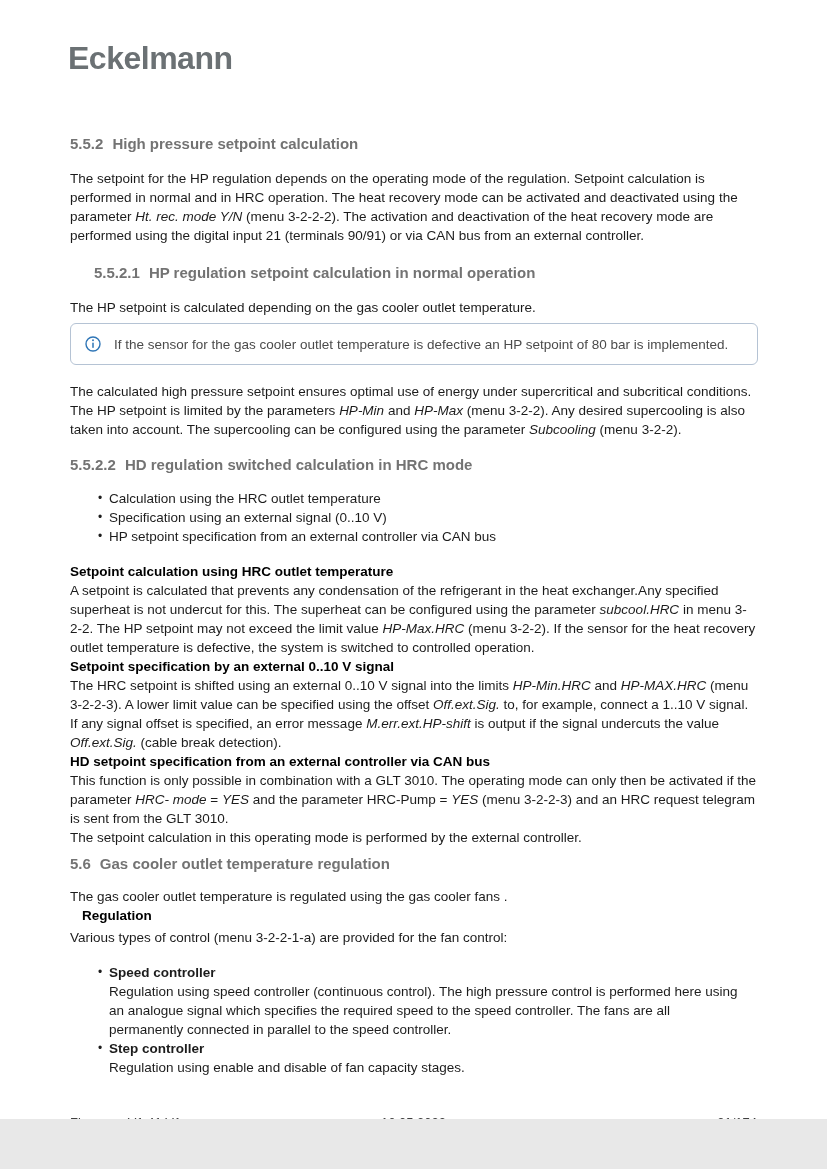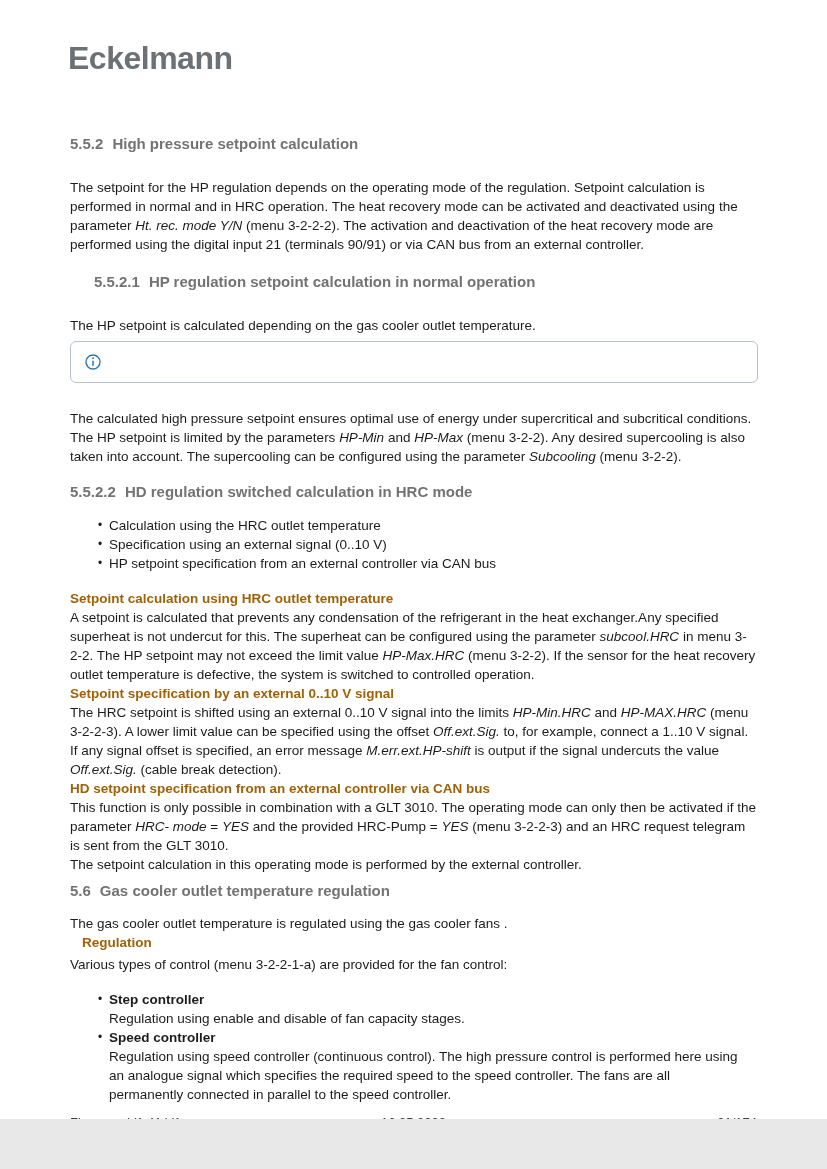--- a/index.html
+++ b/index.html
@@ -23,30 +23,30 @@
   }
   .sec-h {
     font-size:15px; font-weight:bold; color:#737373;
     line-height:16px; margin:0;
   }
   .sec-h .sec-title { margin-left:9px; }
   .para {
     font-size:13.5px; line-height:19px; margin:0;
   }
   .it { font-style:italic; }
-  .mt9  { margin-top:26px; }
+  .mt9  { margin-top:17px; }
   .mt20 { margin-top:20px;margin-left:24px; }
   .mt18 { margin-top:18px; }
   .mt15 { margin-top:15px; }
   .mt10 { margin-top:10px; }
   .mt4  { margin-top:4px;padding-left:12px; }
   .mt3  { margin-top:3px; }
   .mt1  { margin-top:1px; }
   .sub-h {
-    font-size:13.5px; font-weight:bold; line-height:19px; margin:0; color:#a16207;
+    font-size:13.5px; font-weight:bold; line-height:19px; margin:0; color:#000000;
   }
   .info-box {
     margin-top:6px;
     box-sizing:border-box;
     height:42px;
     border:1px solid var(--info_border,#b5c3d4);
     border-radius:6px;
     display:flex; align-items:center;
     padding:0 14px;
     color:#4b4b4b;
@@ -93,20 +93,21 @@
     <p class="para mt9">The HP setpoint is calculated depending on the gas cooler outlet temperature.</p>
 
     <div class="info-box">
       <span class="icon">
         <svg width="16" height="16" viewBox="0 0 16 16">
           <circle cx="8" cy="8" r="7" fill="none" stroke="#2e75b6" stroke-width="1.4"></circle>
           <rect x="7.25" y="6.7" width="1.5" height="5.1" fill="#2e75b6"></rect>
           <circle cx="8" cy="4.3" r="0.95" fill="#2e75b6"></circle>
         </svg>
       </span>
+      <span class="note-text">If the sensor for the gas cooler outlet temperature is defective an HP setpoint of 80 bar is implemented.</span>
     </div>
 
     <p class="para mt9"><span>The calculated high pressure setpoint ensures optimal use of energy under supercritical and subcritical conditions. The HP setpoint is limited by the parameters </span><span class="it">HP-Min</span><span> and </span><span class="it">HP-Max</span><span> (menu 3-2-2). Any desired supercooling is also taken into account. The supercooling can be configured using the parameter </span><span class="it">Subcooling</span><span> (menu 3-2-2).</span></p>
 
     <div class="sec-h mt18">
       <span class="sec-num">5.5.2.2</span><span class="sec-title">HD regulation switched calculation in HRC mode</span>
     </div>
 
     <ul class="bullets mt4">
       <li>Calculation using the HRC outlet temperature</li>
@@ -114,38 +115,38 @@
       <li>HP setpoint specification from an external controller via CAN bus</li>
     </ul>
 
     <div class="sub-h">Setpoint calculation using HRC outlet temperature</div>
     <p class="para"><span>A setpoint is calculated that prevents any condensation of the refrigerant in the heat exchanger.Any specified superheat is not undercut for this. The superheat can be configured using the parameter </span><span class="it">subcool.HRC</span><span> in menu 3-2-2. The HP setpoint may not exceed the limit value </span><span class="it">HP-Max.HRC</span><span> (menu 3-2-2). If the sensor for the heat recovery outlet temperature is defective, the system is switched to controlled operation.</span></p>
 
     <div class="sub-h">Setpoint specification by an external 0..10 V signal</div>
     <p class="para"><span>The HRC setpoint is shifted using an external 0..10 V signal into the limits </span><span class="it">HP-Min.HRC</span><span> and </span><span class="it">HP-MAX.HRC</span><span> (menu 3-2-2-3). A lower limit value can be specified using the offset </span><span class="it">Off.ext.Sig.</span><span> to, for example, connect a 1..10 V signal. If any signal offset is specified, an error message </span><span class="it">M.err.ext.HP-shift</span><span> is output if the signal undercuts the value </span><span class="it">Off.ext.Sig.</span><span> (cable break detection).</span></p>
 
     <div class="sub-h mt10">HD setpoint specification from an external controller via CAN bus</div>
-    <p class="para"><span>This function is only possible in combination with a GLT 3010. The operating mode can only then be activated if the parameter </span><span class="it">HRC- mode</span><span> = </span><span class="it">YES</span><span> and the provided HRC-Pump = </span><span class="it">YES</span><span> (menu 3-2-2-3) and an HRC request telegram is sent from the GLT 3010.</span></p>
+    <p class="para"><span>This function is only possible in combination with a GLT 3010. The operating mode can only then be activated if the parameter </span><span class="it">HRC- mode</span><span> = </span><span class="it">YES</span><span> and the parameter HRC-Pump = </span><span class="it">YES</span><span> (menu 3-2-2-3) and an HRC request telegram is sent from the GLT 3010.</span></p>
     <p class="para">The setpoint calculation in this operating mode is performed by the external controller.</p>
 
     <div class="sec-h mt1" style="margin-top:9px;">
       <span class="sec-num">5.6</span><span class="sec-title">Gas cooler outlet temperature regulation</span>
     </div>
     <p class="para mt15">The gas cooler outlet temperature is regulated using the gas cooler fans .</p>
     <div class="sub-h mt4">Regulation</div>
     <p class="para mt3">Various types of control (menu 3-2-2-1-a) are provided for the fan control:</p>
 
     <ul class="bullets mt3">
       <li>
+        <div class="li-title">Speed controller</div>
+        <div class="li-desc">Regulation using speed controller (continuous control). The high pressure control is performed here using an analogue signal which specifies the required speed to the speed controller. The fans are all permanently connected in parallel to the speed controller.</div>
+      </li>
+      <li>
         <div class="li-title">Step controller</div>
         <div class="li-desc">Regulation using enable and disable of fan capacity stages.</div>
-      </li>
-      <li>
-        <div class="li-title">Speed controller</div>
-        <div class="li-desc">Regulation using speed controller (continuous control). The high pressure control is performed here using an analogue signal which specifies the required speed to the speed controller. The fans are all permanently connected in parallel to the speed controller.</div>
       </li>
     </ul>
 
   </div>
 
   <div class="footer">
     <span class="f-left">Firmware V1.41 V1</span>
     <span class="f-center">16.05.2023</span>
     <span class="f-right">31/174</span>
   </div>

